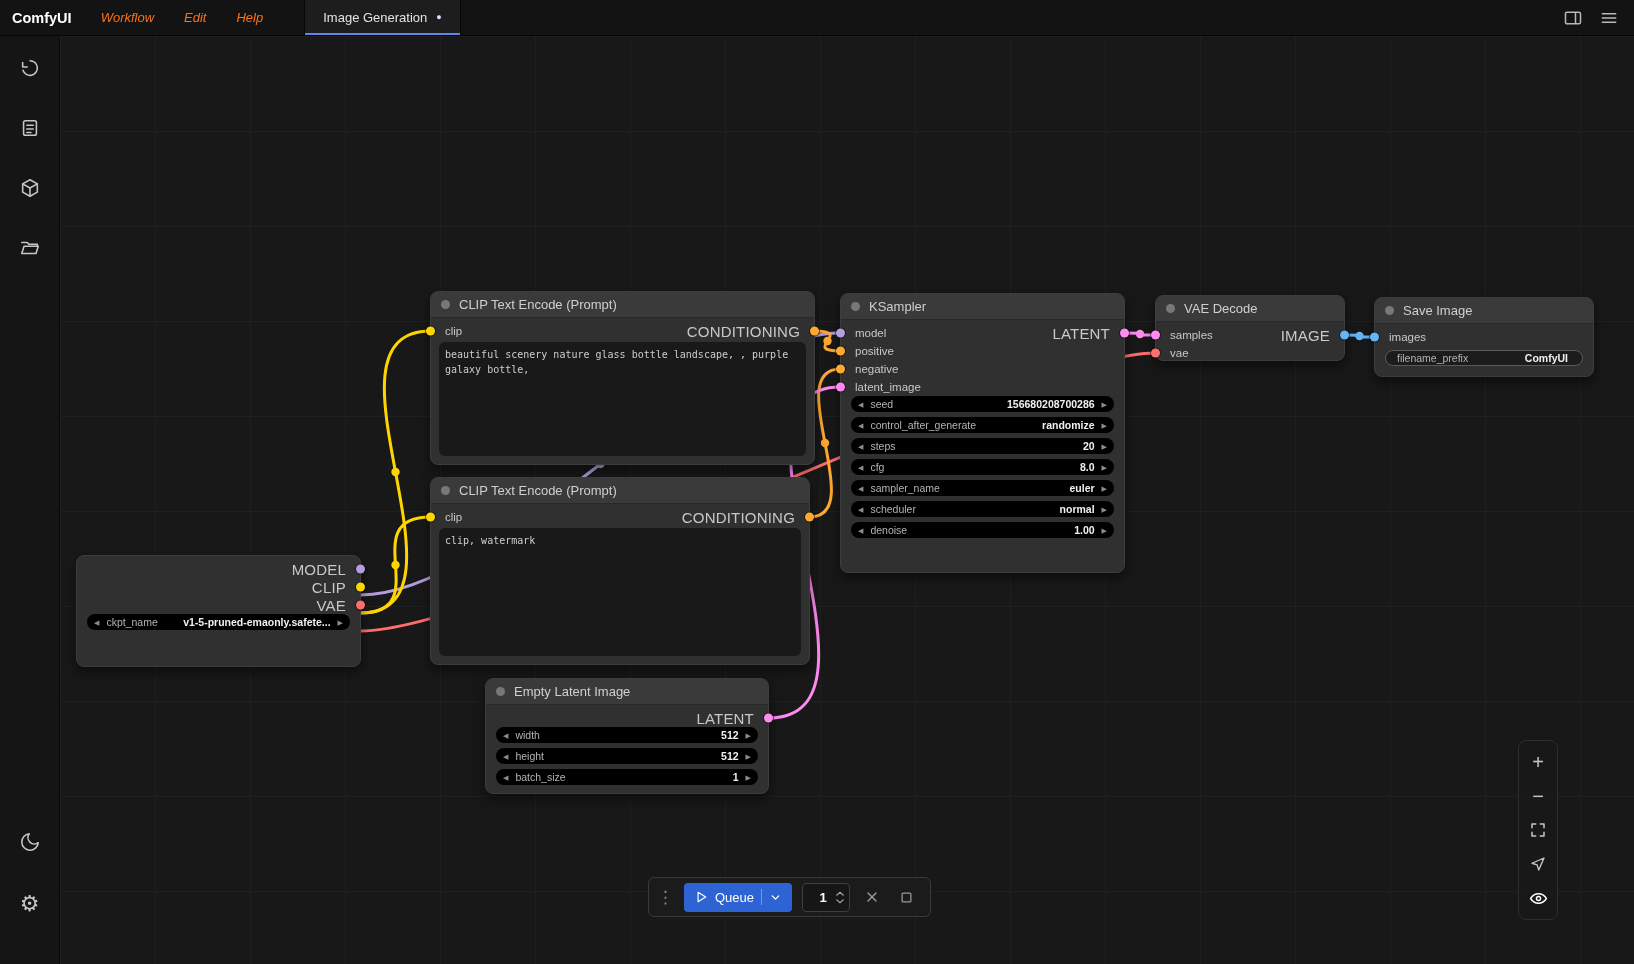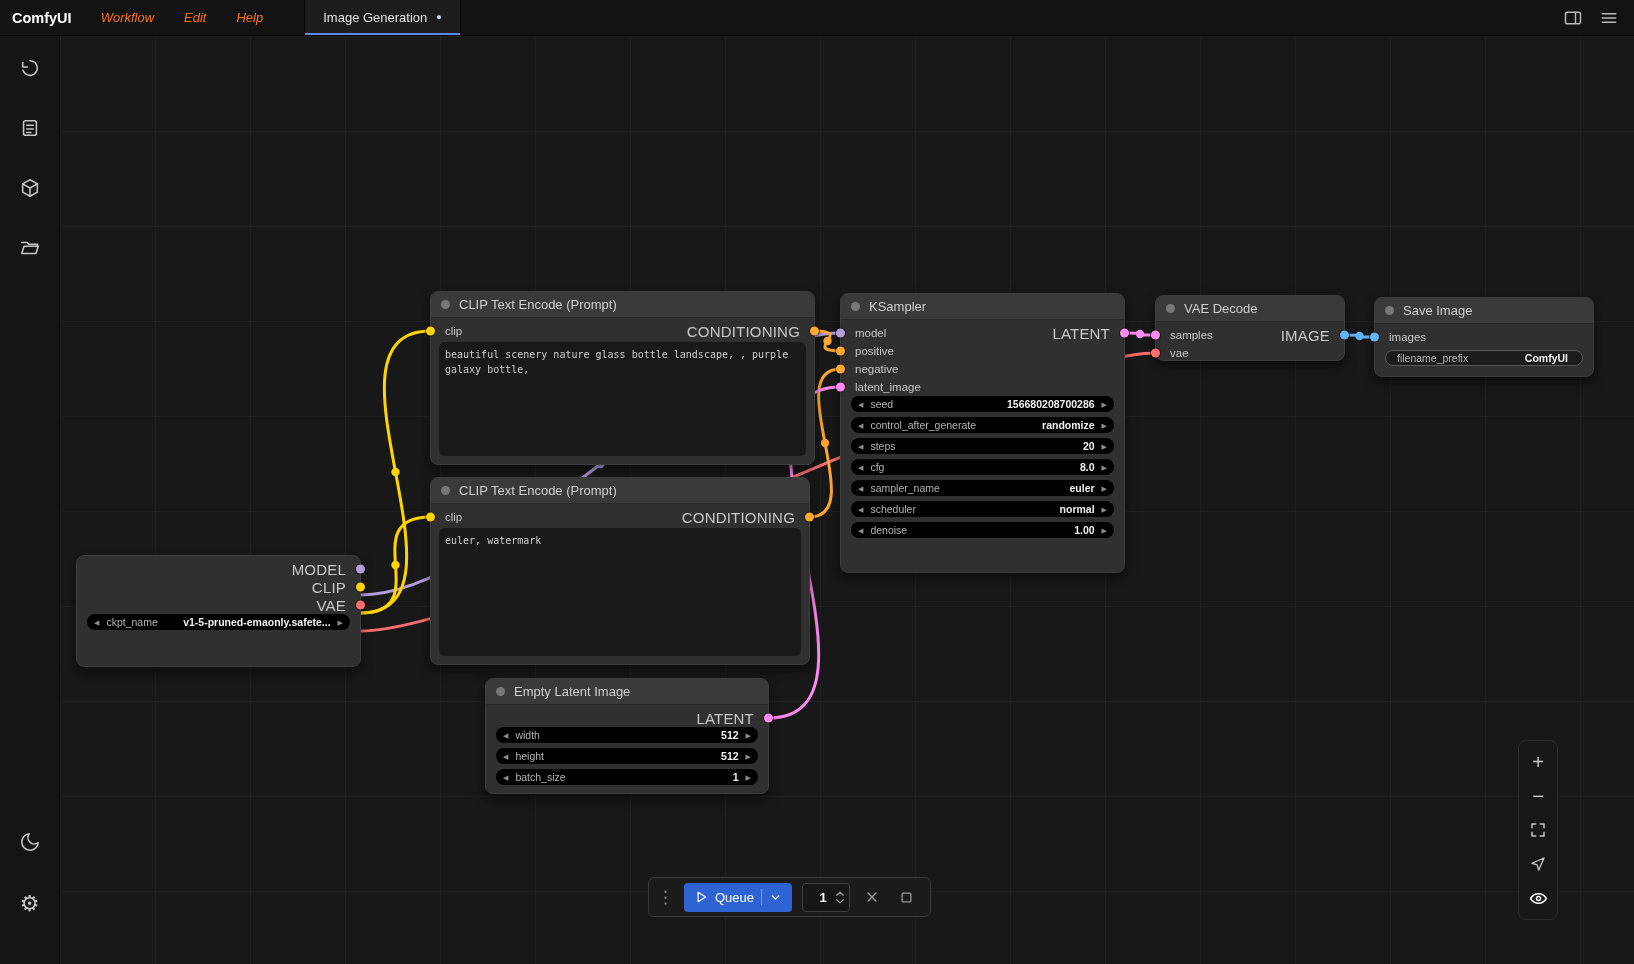--- a/index.html
+++ b/index.html
@@ -152,21 +152,21 @@
           <span class="collapse-dot"></span>
           <span class="node-title">CLIP Text Encode (Prompt)</span>
         </div>
         <div class="node-body">
           <div class="slot-row">
             <span class="slot-dot in" style="background: rgb(255, 213, 0);"></span>
             <span class="slot-left">clip</span>
             <span class="slot-right">CONDITIONING</span>
             <span class="slot-dot out" style="background: rgb(255, 169, 49);"></span>
           </div>
-          <div class="node-textarea">euler, watermark</div>
+          <div class="node-textarea">clip, watermark</div>
         </div>
       </div>
       <div class="node" style="left: 485px; top: 678px; width: 284px; height: 116px;">
         <div class="node-header">
           <span class="collapse-dot"></span>
           <span class="node-title">Empty Latent Image</span>
         </div>
         <div class="node-body">
           <div class="slot-row">
             <span class="slot-right">LATENT</span>

